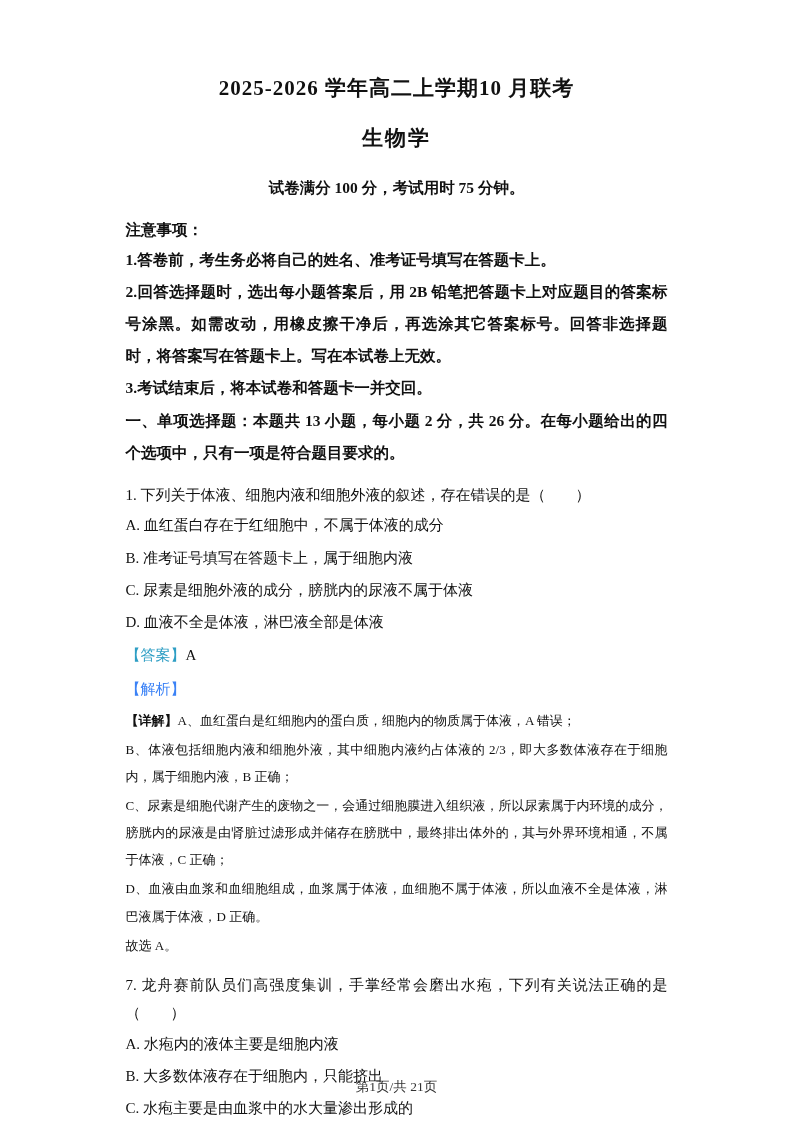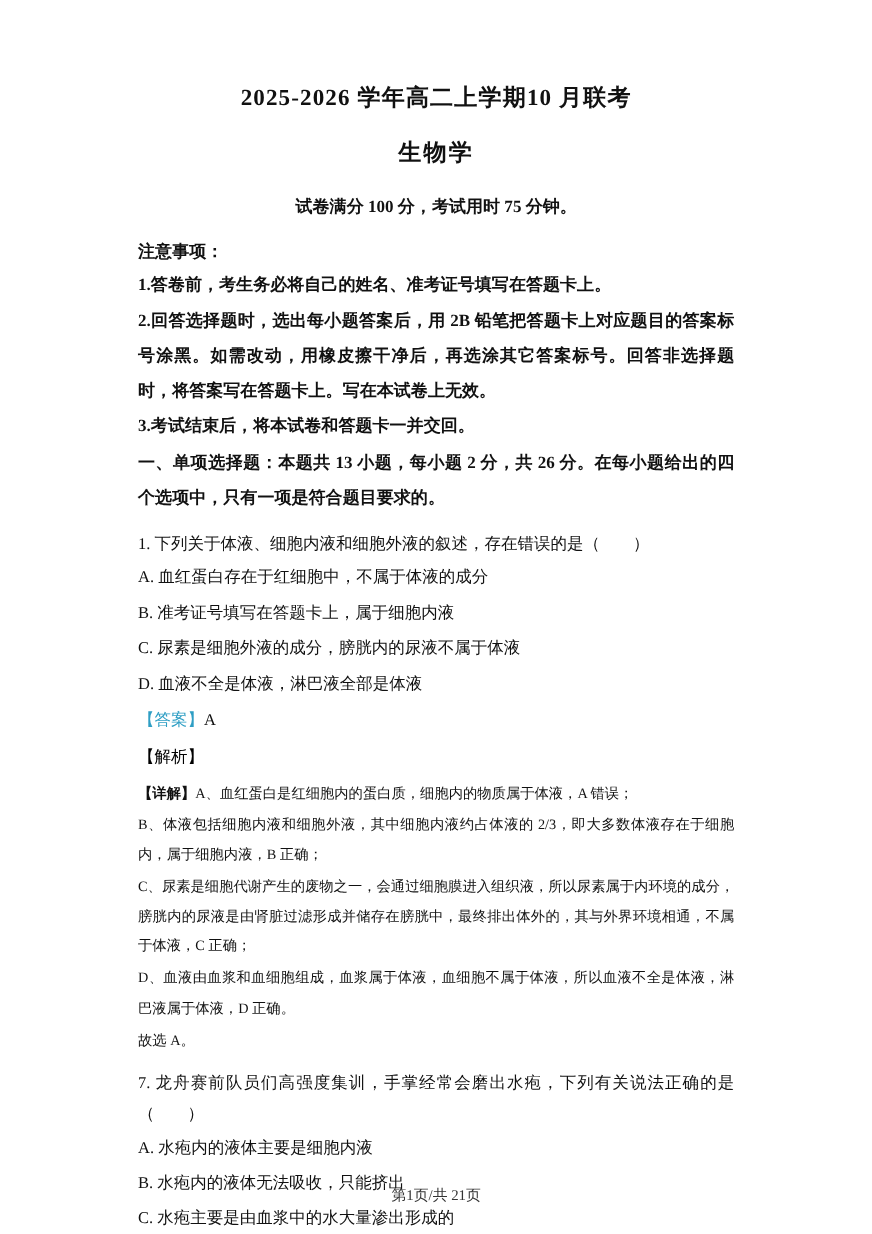--- a/index.html
+++ b/index.html
@@ -114,31 +114,31 @@
   <div class="option">A. 血红蛋白存在于红细胞中，不属于体液的成分</div>
   <div class="option">B. 准考证号填写在答题卡上，属于细胞内液</div>
   <div class="option">C. 尿素是细胞外液的成分，膀胱内的尿液不属于体液</div>
   <div class="option">D. 血液不全是体液，淋巴液全部是体液</div>
 
   <div class="answer-line">
     <span class="bracket-accent accent" style="color: rgb(46, 158, 196);">【答案】</span><span>A</span>
   </div>
 
   <div class="analysis-line">
-    <span class="bracket-accent accent" style="color: #000000;">【解析】</span>
+    <span class="bracket-accent accent" style="color: #3b82f6;">【解析】</span>
   </div>
 
   <div class="detail-para">
     <span class="detail-label">【详解】</span><span>A、血红蛋白是红细胞内的蛋白质，细胞内的物质属于体液，A 错误；</span>
   </div>
   <div class="detail-para">B、体液包括细胞内液和细胞外液，其中细胞内液约占体液的 2/3，即大多数体液存在于细胞内，属于细胞内液，B 正确；</div>
   <div class="detail-para">C、尿素是细胞代谢产生的废物之一，会通过细胞膜进入组织液，所以尿素属于内环境的成分，膀胱内的尿液是由肾脏过滤形成并储存在膀胱中，最终排出体外的，其与外界环境相通，不属于体液，C 正确；</div>
   <div class="detail-para">D、血液由血浆和血细胞组成，血浆属于体液，血细胞不属于体液，所以血液不全是体液，淋巴液属于体液，D 正确。</div>
   <div class="detail-para">故选 A。</div>
 
   <div class="stem">7. 龙舟赛前队员们高强度集训，手掌经常会磨出水疱，下列有关说法正确的是（　　）</div>
   <div class="option">A. 水疱内的液体主要是细胞内液</div>
-  <div class="option">B. 水疱内的液体无法吸收，只能挤出</div>
+  <div class="option">B. 大多数体液存在于细胞内，只能挤出</div>
   <div class="option">C. 水疱主要是由血浆中的水大量渗出形成的</div>
 
   <div class="footer">第1页/共 21页</div>
 
 </div>
 
 </body></html>

